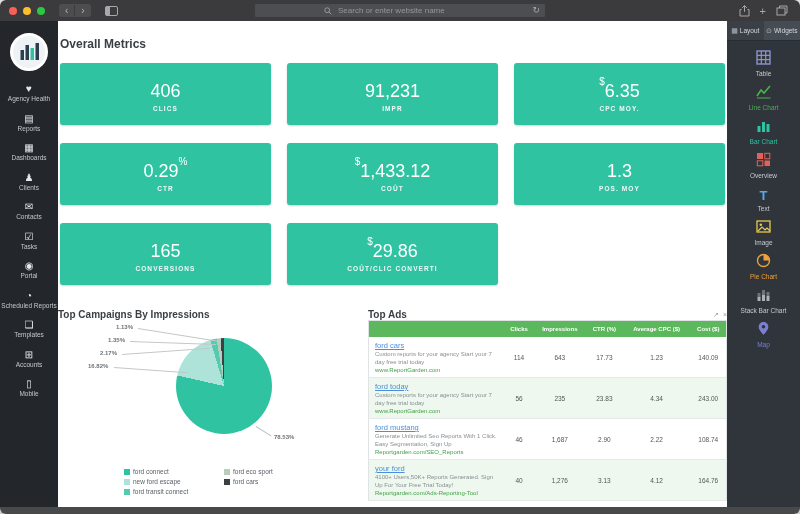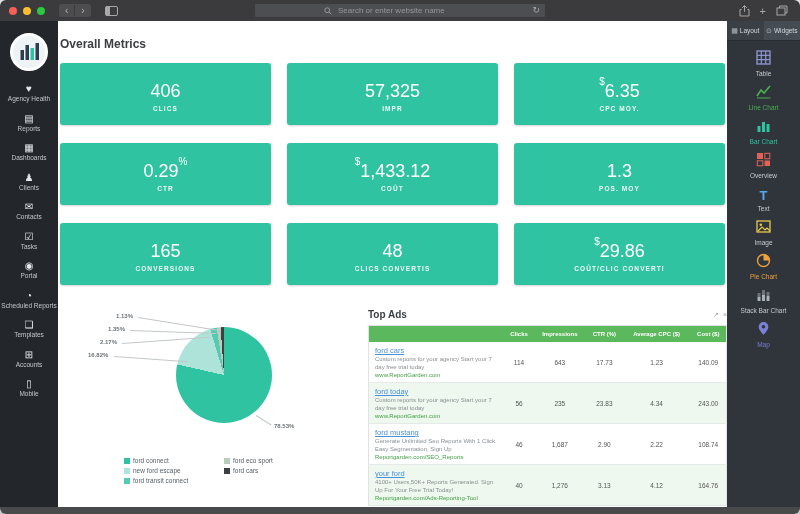--- a/index.html
+++ b/index.html
@@ -48,21 +48,21 @@
   .metrics-grid{display:grid;grid-template-columns:repeat(3,1fr);gap:18px 16px;padding:0 2px;}
   .metric-card{background:#2fc3a2;border-radius:3px;height:62px;display:flex;flex-direction:column;align-items:center;justify-content:center;color:#fff;box-shadow:0 1px 2px rgba(0,0,0,.18);cursor:default;}
   .metric-value{font-size:18px;line-height:19px;}
   .m-sup{font-size:10px;position:relative;top:-5px;}
   .metric-label{font-size:6.5px;letter-spacing:1.1px;margin-top:4px;font-weight:bold;opacity:.92;}
 
   .bottom{display:flex;margin-top:24px;}
   .panel-title{font-size:10px;font-weight:bold;color:#3a3f44;}
   .campaigns-panel{width:295px;position:relative;}
   .ads-panel{flex:1;margin-left:15px;}
-  .ads-head{display:flex;align-items:center;justify-content:space-between;margin-bottom:5px;}
+  .ads-head{display:flex;align-items:center;justify-content:space-between;}
   .ads-icons{color:#9aa0a5;font-size:7px;display:flex;gap:4px;}
 
   
   .pie-wrap{position:relative;height:140px;margin-top:2px;}
   .pie{position:absolute;left:118px;top:16px;width:96px;height:96px;border-radius:50%;}
   .plabel{position:absolute;font-size:6px;color:#6d7378;font-weight:bold;}
   .p0{left:58px;top:2px;}
   .p1{left:50px;top:15px;}
   .p2{left:42px;top:28px;}
   .p3{left:30px;top:41px;}
@@ -197,21 +197,21 @@
 
   <div class="main">
     <div class="page-title">Overall Metrics</div>
 
     <div class="metrics-grid">
       <div class="metric-card">
         <div class="metric-value"><sup class="m-sup"></sup><span>406</span><sup class="m-sup"></sup></div>
         <div class="metric-label">CLICS</div>
       </div>
       <div class="metric-card">
-        <div class="metric-value"><sup class="m-sup"></sup><span>57,325</span><sup class="m-sup"></sup></div>
+        <div class="metric-value"><sup class="m-sup"></sup><span>91,231</span><sup class="m-sup"></sup></div>
         <div class="metric-label">IMPR</div>
       </div>
       <div class="metric-card">
         <div class="metric-value"><sup class="m-sup">$</sup><span>6.35</span><sup class="m-sup"></sup></div>
         <div class="metric-label">CPC MOY.</div>
       </div>
       <div class="metric-card">
         <div class="metric-value"><sup class="m-sup"></sup><span>0.29</span><sup class="m-sup">%</sup></div>
         <div class="metric-label">CTR</div>
       </div>
@@ -221,32 +221,29 @@
       </div>
       <div class="metric-card">
         <div class="metric-value"><sup class="m-sup"></sup><span>1.3</span><sup class="m-sup"></sup></div>
         <div class="metric-label">POS. MOY</div>
       </div>
       <div class="metric-card">
         <div class="metric-value"><sup class="m-sup"></sup><span>165</span><sup class="m-sup"></sup></div>
         <div class="metric-label">CONVERSIONS</div>
       </div>
       <div class="metric-card">
-        <div class="metric-value"><sup class="m-sup"></sup><span>48</span><sup class="m-sup"></sup></div>
-        <div class="metric-label">CLICS CONVERTIS</div>
-      </div>
-      <div class="metric-card">
         <div class="metric-value"><sup class="m-sup">$</sup><span>29.86</span><sup class="m-sup"></sup></div>
         <div class="metric-label">COÛT/CLIC CONVERTI</div>
       </div>
     </div>
 
     <div class="bottom">
 
       <div class="campaigns-panel">
+        <div class="panel-title">Top Campaigns By Impressions</div>
         <div class="pie-wrap">
           <div class="pie" style="background: conic-gradient(rgb(47, 195, 162) 0deg, rgb(47, 195, 162) 282.708deg, rgb(174, 227, 218) 282.708deg, rgb(174, 227, 218) 343.26deg, rgb(83, 203, 177) 343.26deg, rgb(83, 203, 177) 351.072deg, rgb(185, 205, 189) 351.072deg, rgb(185, 205, 189) 355.932deg, rgb(60, 64, 67) 355.932deg, rgb(60, 64, 67) 360deg);"></div>
           <span class="plabel p0">1.13%</span>
           <span class="plabel p1">1.35%</span>
           <span class="plabel p2">2.17%</span>
           <span class="plabel p3">16.82%</span>
           <span class="plabel p4">78.53%</span>
           <i class="lead l0"></i>
           <i class="lead l1"></i>
           <i class="lead l2"></i>

